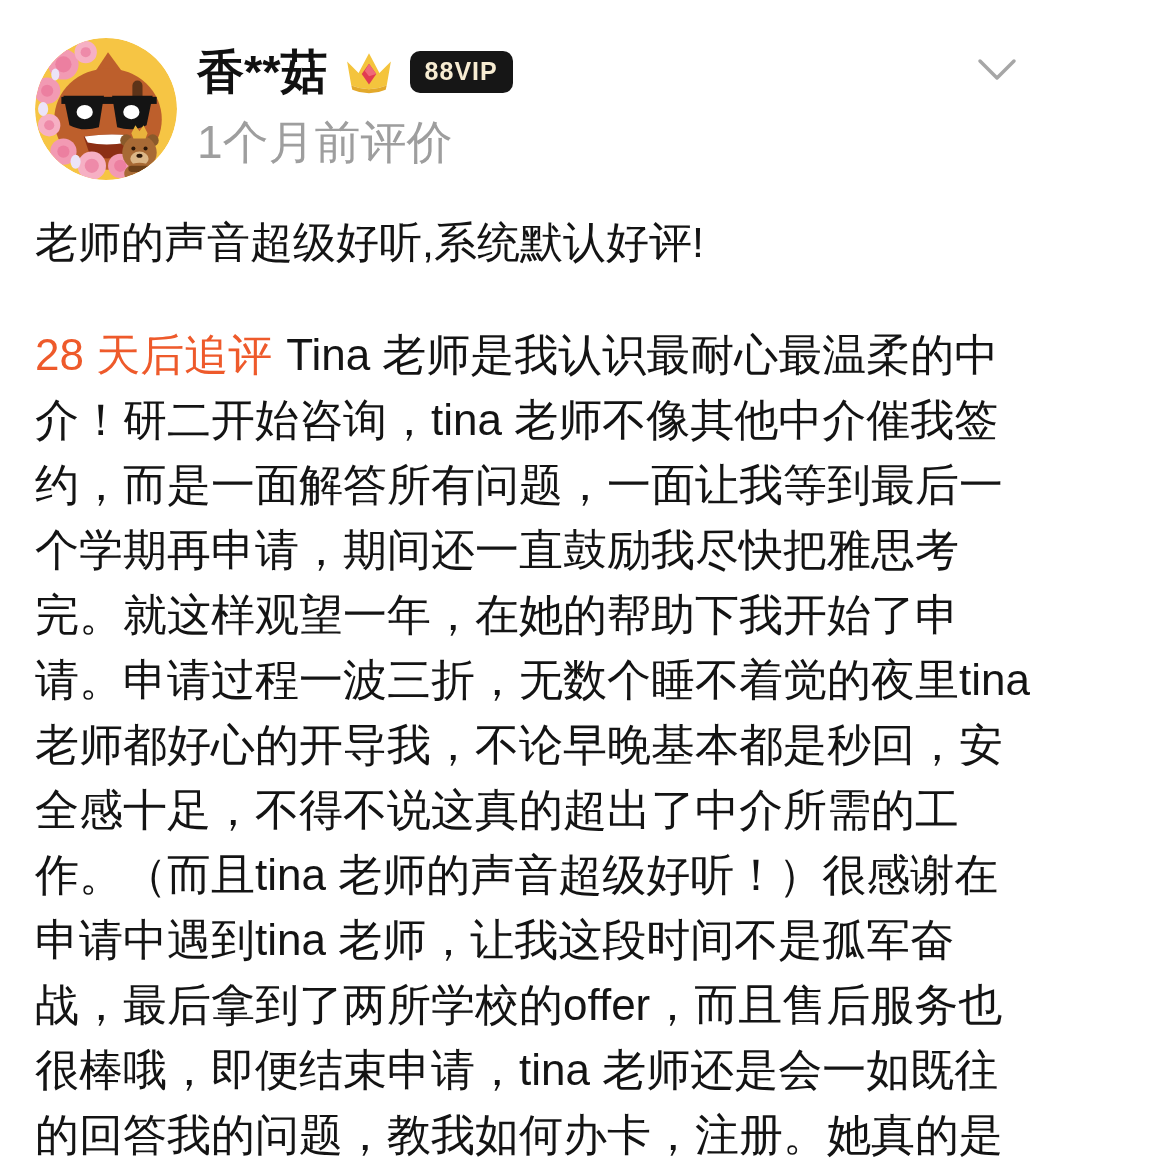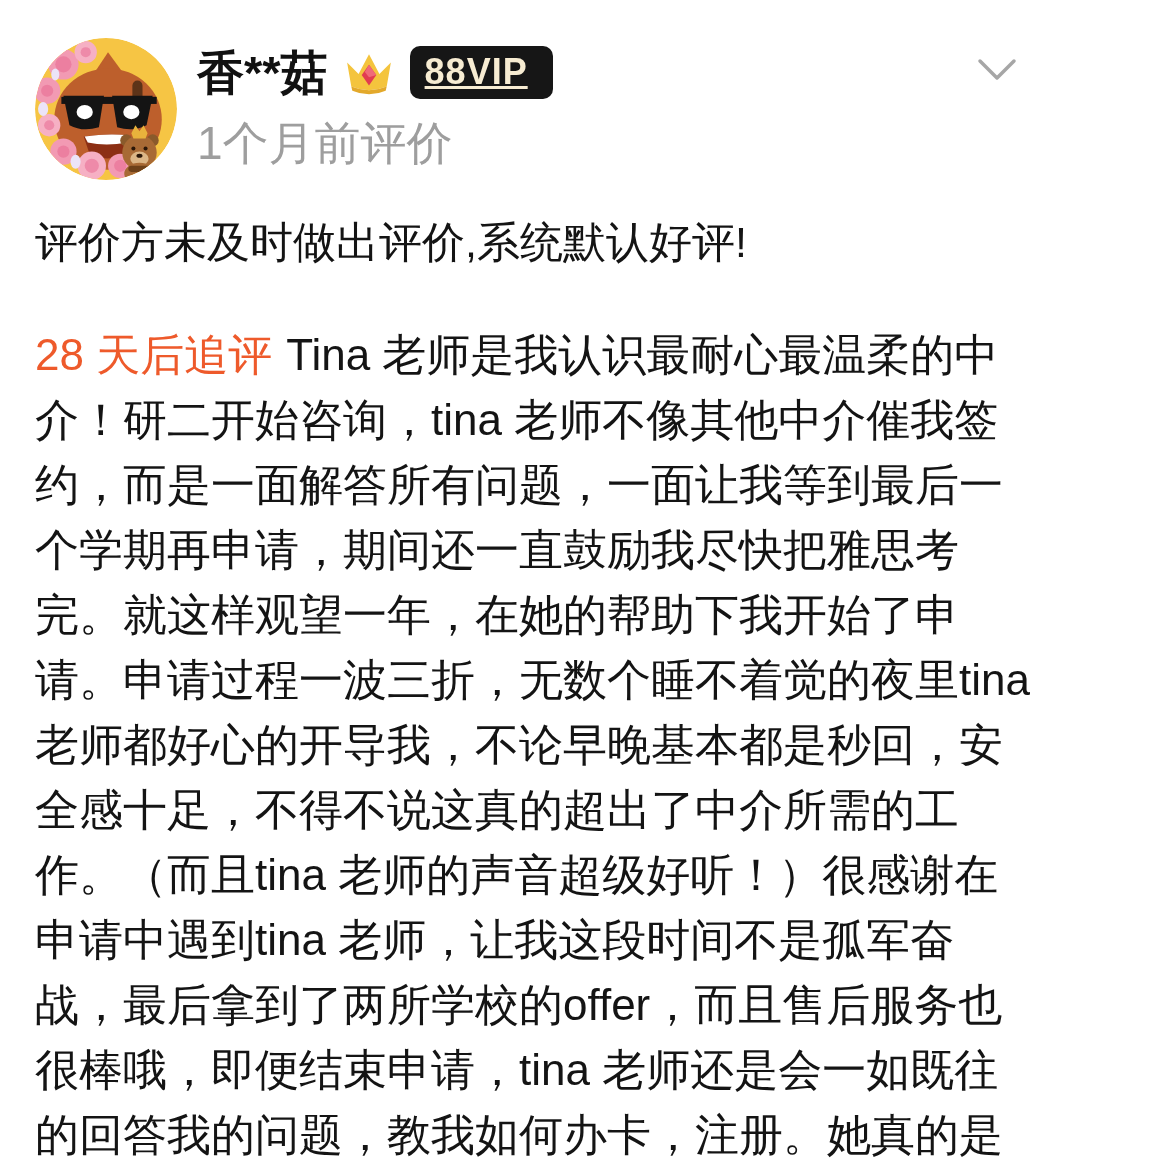--- a/index.html
+++ b/index.html
@@ -42,27 +42,26 @@
     font-size: 47px;
     font-weight: 700;
     color: #111111;
     line-height: 1.1;
   }
   .crown { width: 50px; height: 46px; display: inline-block; }
   .vip-badge {
     display: inline-block;
     background: #161616;
     color: #f7ecd2;
-    font-size: 36px;
+    font-size: 25px;
     font-weight: 700;
     letter-spacing: 1px;
     line-height: 1;
-    padding: 8px 25px 9px 15px;
+    padding: 8px 15px 9px 15px;
     border-radius: 10px;
-    text-decoration: underline;
   }
   .timestamp {
     margin-top: 14px;
     font-size: 46px;
     color: #9e9e9e;
     font-weight: 400;
   }
   .chevron-btn {
     flex: 0 0 auto;
     margin-top: 14px;
@@ -168,17 +167,17 @@
       <div class="timestamp">1个月前评价</div>
     </div>
 
     <button class="chevron-btn">
       <svg width="40" height="24" viewBox="0 0 40 24">
         <polyline points="3,3 20,20 37,3" fill="none" stroke="#a6a6a6" stroke-width="3.5" stroke-linecap="round" stroke-linejoin="round"></polyline>
       </svg>
     </button>
   </div>
 
-  <p class="system-note">评价方未及时做出评价,系统默认好评!</p>
+  <p class="system-note">老师的声音超级好听,系统默认好评!</p>
 
   <p class="followup"><span class="followup-label">28 天后追评</span><span>Tina 老师是我认识最耐心最温柔的中介！研二开始咨询，tina 老师不像其他中介催我签约，而是一面解答所有问题，一面让我等到最后一个学期再申请，期间还一直鼓励我尽快把雅思考完。就这样观望一年，在她的帮助下我开始了申请。申请过程一波三折，无数个睡不着觉的夜里tina 老师都好心的开导我，不论早晚基本都是秒回，安全感十足，不得不说这真的超出了中介所需的工作。（而且tina 老师的声音超级好听！）很感谢在申请中遇到tina 老师，让我这段时间不是孤军奋战，最后拿到了两所学校的offer，而且售后服务也很棒哦，即便结束申请，tina 老师还是会一如既往的回答我的问题，教我如何办卡，注册。她真的是像老师一样关心学生，帮助学生，强烈推荐！</span></p>
 
 </div>
 
 </body></html>

